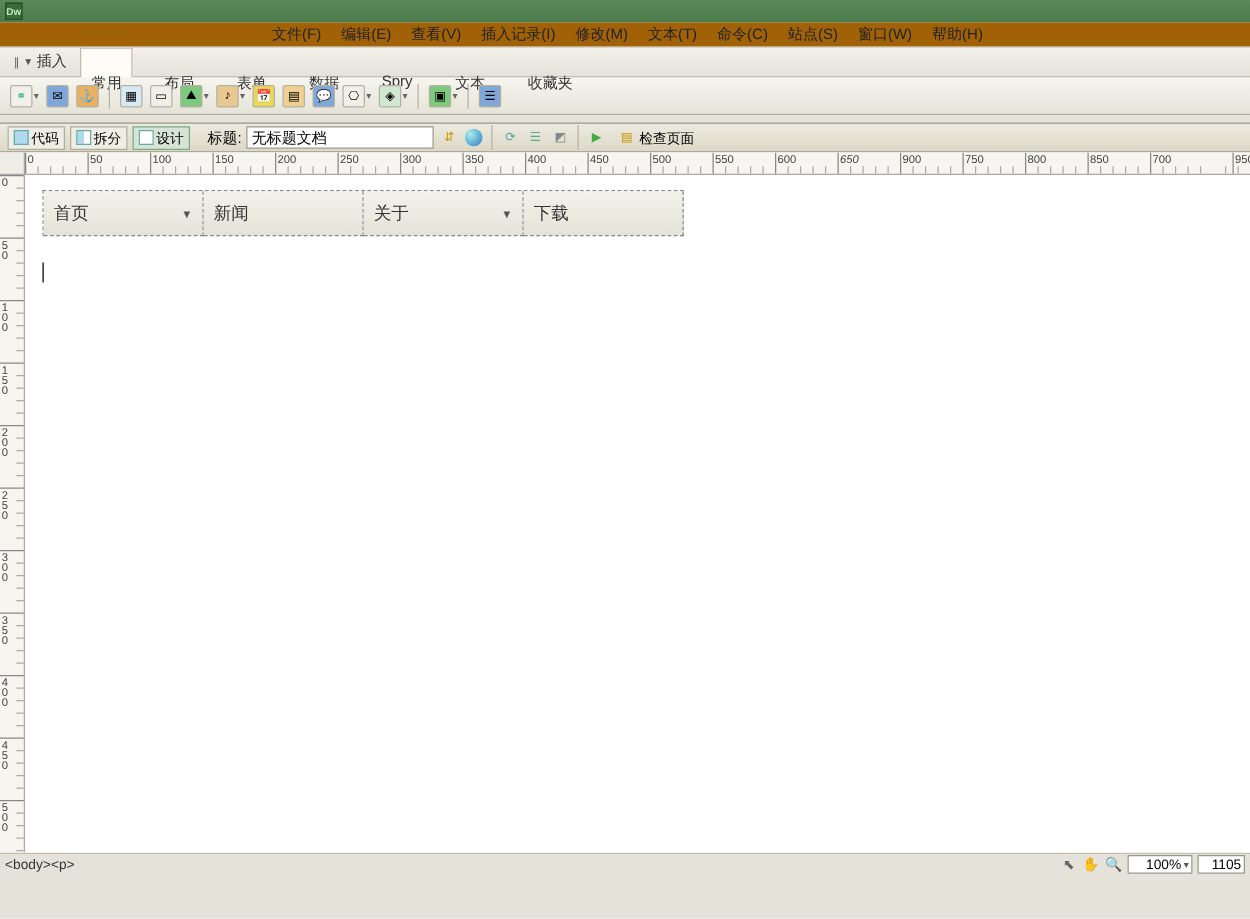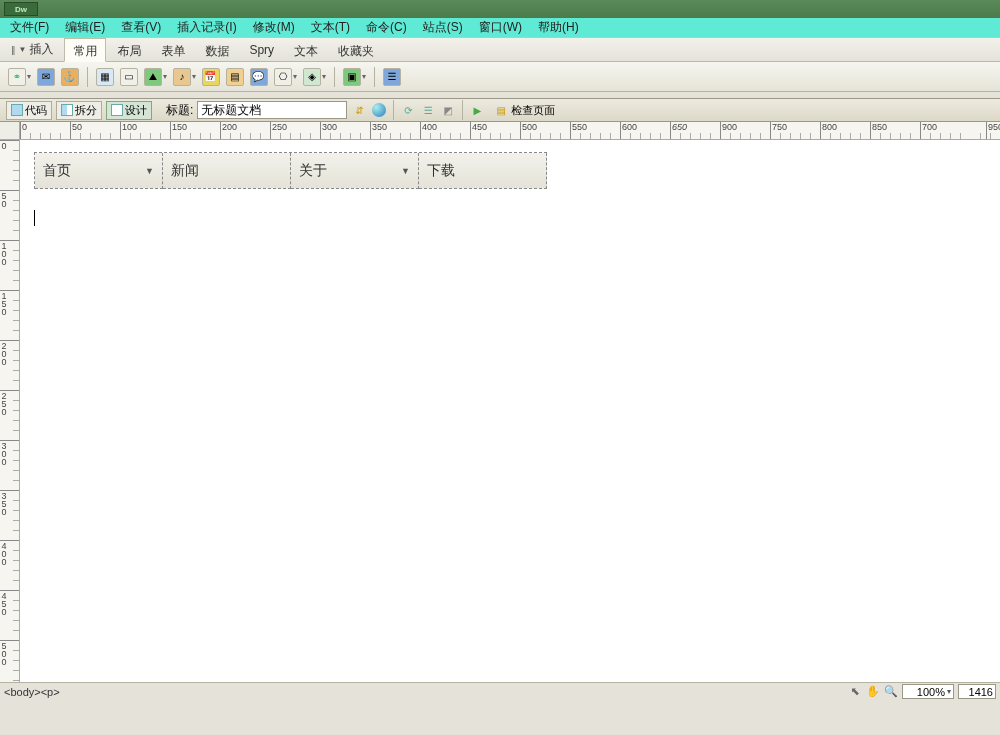--- a/index.html
+++ b/index.html
@@ -1,32 +1,32 @@
 <!DOCTYPE html>
 <html><head>
 <meta charset="utf-8">
 <style>
   * { box-sizing: border-box; margin: 0; padding: 0; font-family: "Microsoft YaHei", Tahoma, Arial, sans-serif; }
   body { width: 1000px; height: 735px; background: #e4e2d9; overflow: hidden; font-size: 12px; }
 
   
   .titlebar { height: 18px; background: linear-gradient(#5a8a5a,#4b7a4b); display:flex; align-items:center; padding:0 4px; }
-  .titlebar .dw-icon { width:34px; height:14px; background:#3a6b3a; border:1px solid #2a4b2a; color:#bfe8bf; font-size:8px; font-weight:bold; display:flex; align-items:center; justify-content:center; margin-right:4px;}
+  .titlebar .dw-icon { width:14px; height:14px; background:#3a6b3a; border:1px solid #2a4b2a; color:#bfe8bf; font-size:8px; font-weight:bold; display:flex; align-items:center; justify-content:center; margin-right:4px;}
   .titlebar .title { color:#e8f3e8; font-size:11px; font-weight:bold; }
 
   
-  .menubar { height:20px; background:#5eead4; border-bottom:1px solid #c7c4b6; display:flex; align-items:center; padding-left:4px; gap:4px;}
+  .menubar { height:20px; background:#a16207; border-bottom:1px solid #c7c4b6; display:flex; align-items:center; padding-left:4px; gap:4px;justify-content:center;}
   .menubar .menuitem { padding:2px 6px; font-size:12px; color:#222; cursor:default; }
 
   
   .insertbar { height:24px; background:linear-gradient(#f2f1ea,#e4e2d9); border-bottom:1px solid #bbb8a8; display:flex; align-items:center; padding-left:4px;}
   .insert-label { display:flex; align-items:center; gap:3px; padding:2px 6px; border:1px solid transparent; font-size:12px; color:#333;}
   .insert-label .tri { font-size:8px; color:#555; }
   .tabstrip { display:flex; height:24px; margin-left:4px;}
-  .cat-tab { padding:4px 8px 0; font-size:12px; color:#333; border:1px solid transparent; border-bottom:none; margin-right:2px;}
+  .cat-tab { padding:19px 8px 0; font-size:12px; color:#333; border:1px solid transparent; border-bottom:none; margin-right:16px;}
   .cat-tab.active { background:#fdfcf6; border:1px solid #bfbcab; border-bottom-color:#fdfcf6; }
 
   
   .toolbar { height:30px; background:linear-gradient(#f6f5ef,#e6e4d8); border-bottom:1px solid #b5b2a1; display:flex; align-items:center; padding-left:8px; gap:6px;}
   .tbtn { width:18px; height:18px; border:1px solid #b5b2a1; border-radius:2px; display:flex; align-items:center; justify-content:center; font-size:10px; background:#f0efe8;}
   .tbtn.green{ background:#7fc97f;}
   .tbtn.blue { background:#7fa7d9;}
   .tbtn.orange{ background:#e8b060;}
   .tbtn.yellow{ background:#e8d75a;}
   .tsep { width:1px; height:20px; background:#b5b2a1; margin:0 2px;}
@@ -409,16 +409,16 @@
   <div class="statusbar">
     <div class="tag-sel">&lt;body&gt;&lt;p&gt;</div>
     <div class="status-right">
       <div class="sicon">⬉</div>
       <div class="sicon">✋</div>
       <div class="sicon">🔍</div>
       <div class="zoom-box">
           <span>100%</span>
           <span class="zoom-dd">▾</span>
         </div>
-      <div class="dim-box">1416</div>
+      <div class="dim-box">1105</div>
     </div>
   </div>
 </div>
 
 </body></html>

